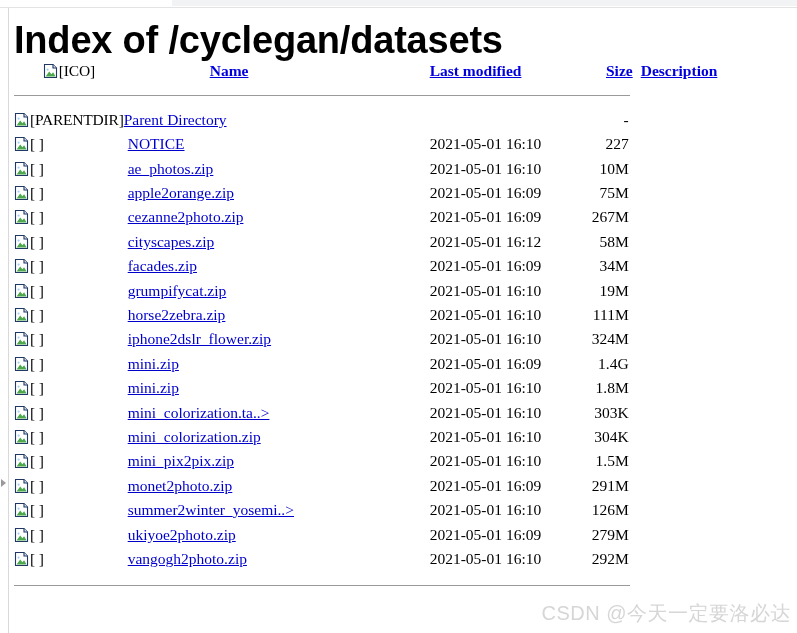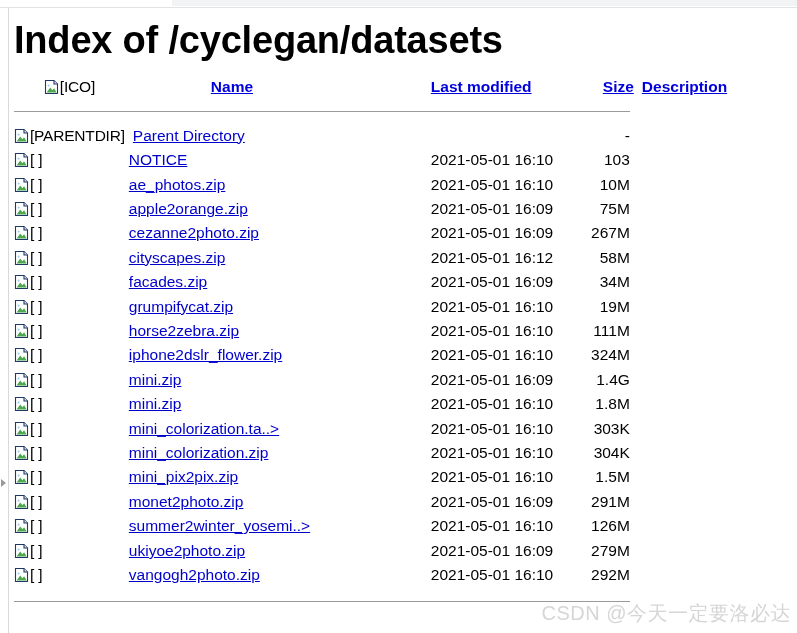--- a/index.html
+++ b/index.html
@@ -75,24 +75,23 @@
     margin: 0;
     padding: 13px 0 0 0;
     line-height: 38px;
     letter-spacing: -0.2px;
     font-family: "Liberation Sans", sans-serif;
   }
 
   
   table.listing {
     border-collapse: collapse;
-    margin-top: 16px;
     font-size: 15.5px;
     color: #000000;
-    font-family: Liberation Sans, sans-serif;
+    font-family: Liberation Serif, serif;
   }
   table.listing th,
   table.listing td {
     padding: 0;
     vertical-align: middle;
     white-space: nowrap;
     font-weight: normal;
     text-align: left;
     height: 24.4px;
     line-height: 24.4px;
@@ -115,21 +114,21 @@
   thead a { font-weight: bold; color: #0000dd; }
   thead th.col-size   { text-align: center; padding-left: 6px; }
   thead th.col-desc   { padding-left: 8px; }
   thead th.col-date   { padding-left: 13px; }
   thead th.col-name   { padding-left: 86px; }
 
   tbody td.col-name   { padding-left: 4px; }
   tbody td.col-date   { padding-left: 13px; padding-right: 6px; }
   tbody td.col-size   { padding-right: 4px; }
 
-  tr.parent-row td.col-name { padding-left: 8px; }
+  tr.parent-row td.col-name { padding-left: 0; }
 
   .rule-row td {
     height: 11px;
     line-height: 0;
     padding: 0;
   }
   .rule {
     height: 1px;
     background: #9a9a9a;
     width: 616px;
@@ -231,21 +230,21 @@
         </tr>
         <tr>
           <td class="col-icon"><span class="broken-img"><svg width="16" height="16" viewBox="0 0 16 16">
                 <path d="M1.5 1.5 H10 L13.5 5 V14.5 H1.5 Z" fill="#ffffff" stroke="#1f3864" stroke-width="1.1"></path>
                 <path d="M10 1.5 V5 H13.5" fill="#dce3f0" stroke="#1f3864" stroke-width="1.1"></path>
                 <path d="M2.6 13.4 L6.2 8.6 L8.4 11.2 L10.1 9.2 L12.6 13.4 Z" fill="#4da74d"></path>
                 <circle cx="4.6" cy="6.6" r="1.1" fill="#9fd0ef"></circle>
               </svg></span><span class="icon-label">[ ]</span></td>
           <td class="col-name"><a href="#">NOTICE</a></td>
           <td class="col-date">2021-05-01 16:10</td>
-          <td class="col-size">103</td>
+          <td class="col-size">227</td>
           <td class="col-desc"></td>
         </tr>
         <tr>
           <td class="col-icon"><span class="broken-img"><svg width="16" height="16" viewBox="0 0 16 16">
                 <path d="M1.5 1.5 H10 L13.5 5 V14.5 H1.5 Z" fill="#ffffff" stroke="#1f3864" stroke-width="1.1"></path>
                 <path d="M10 1.5 V5 H13.5" fill="#dce3f0" stroke="#1f3864" stroke-width="1.1"></path>
                 <path d="M2.6 13.4 L6.2 8.6 L8.4 11.2 L10.1 9.2 L12.6 13.4 Z" fill="#4da74d"></path>
                 <circle cx="4.6" cy="6.6" r="1.1" fill="#9fd0ef"></circle>
               </svg></span><span class="icon-label">[ ]</span></td>
           <td class="col-name"><a href="#">ae_photos.zip</a></td>

